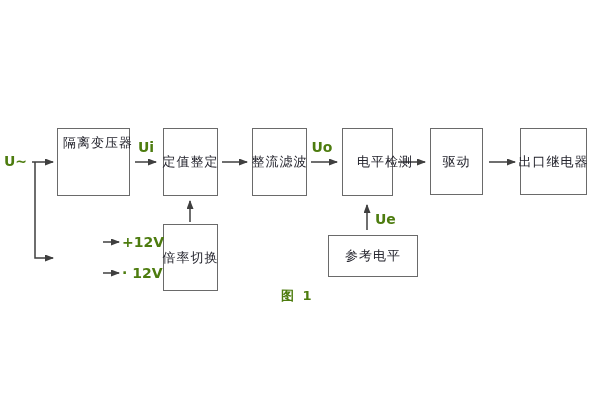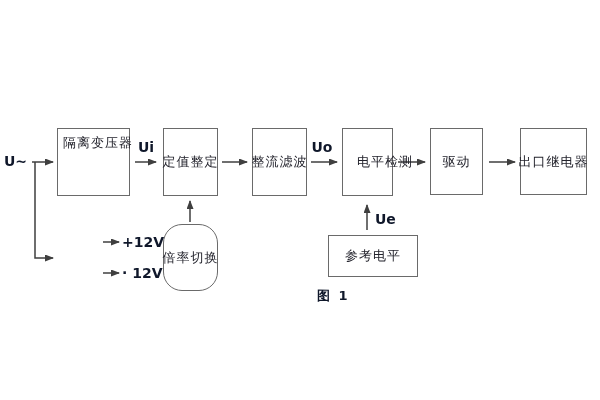--- a/index.html
+++ b/index.html
@@ -38,42 +38,41 @@
     padding-left: 9px;
   }
   
   .b-transformer { left: 57px;  top: 128px; width: 73px; height: 68px; }
   .b-setting     { left: 163px; top: 128px; width: 55px; height: 68px; }
   .b-rectifier   { left: 252px; top: 128px; width: 55px; height: 68px; }
   .b-level       { left: 342px; top: 128px; width: 51px; height: 68px; padding-left: 35px; }
   .b-driver      { left: 430px; top: 128px; width: 53px; height: 67px; }
   .b-relay       { left: 520px; top: 128px; width: 67px; height: 67px; }
   .b-power       { left: 57px;  top: 224px; width: 46px; height: 67px; }
-  .b-ratio       { left: 163px; top: 224px; width: 55px; height: 67px; border-radius: 19px; }
+  .b-ratio       { left: 163px; top: 224px; width: 55px; height: 67px; }
   .b-reference   { left: 328px; top: 235px; width: 90px; height: 42px; }
 
   .lbl {
     position: absolute;
     font-size: 14px;
     font-weight: 600;
     white-space: nowrap;
-    color: #0f172a;
+    color: #4d7c0f;
   }
   .lbl-input  { left: 4px;   top: 153px; }
   .lbl-ui     { left: 132px; top: 139px; width: 28px; text-align: center; }
   .lbl-uo     { left: 308px; top: 139px; width: 28px; text-align: center; }
   .lbl-ue     { left: 375px; top: 211px; }
   .lbl-p12    { left: 122px; top: 234px; }
   .lbl-m12    { left: 122px; top: 265px; }
   .lbl-caption {
     left: 281px; top: 287px;
     font-size: 13px;
     font-weight: 600;
     letter-spacing: 2px;
-    margin-left: 36px;
   }
   svg.wires {
     position: absolute;
     left: 0;
     top: 0;
     width: 600px;
     height: 400px;
     pointer-events: none;
   }
   svg.wires .w {

